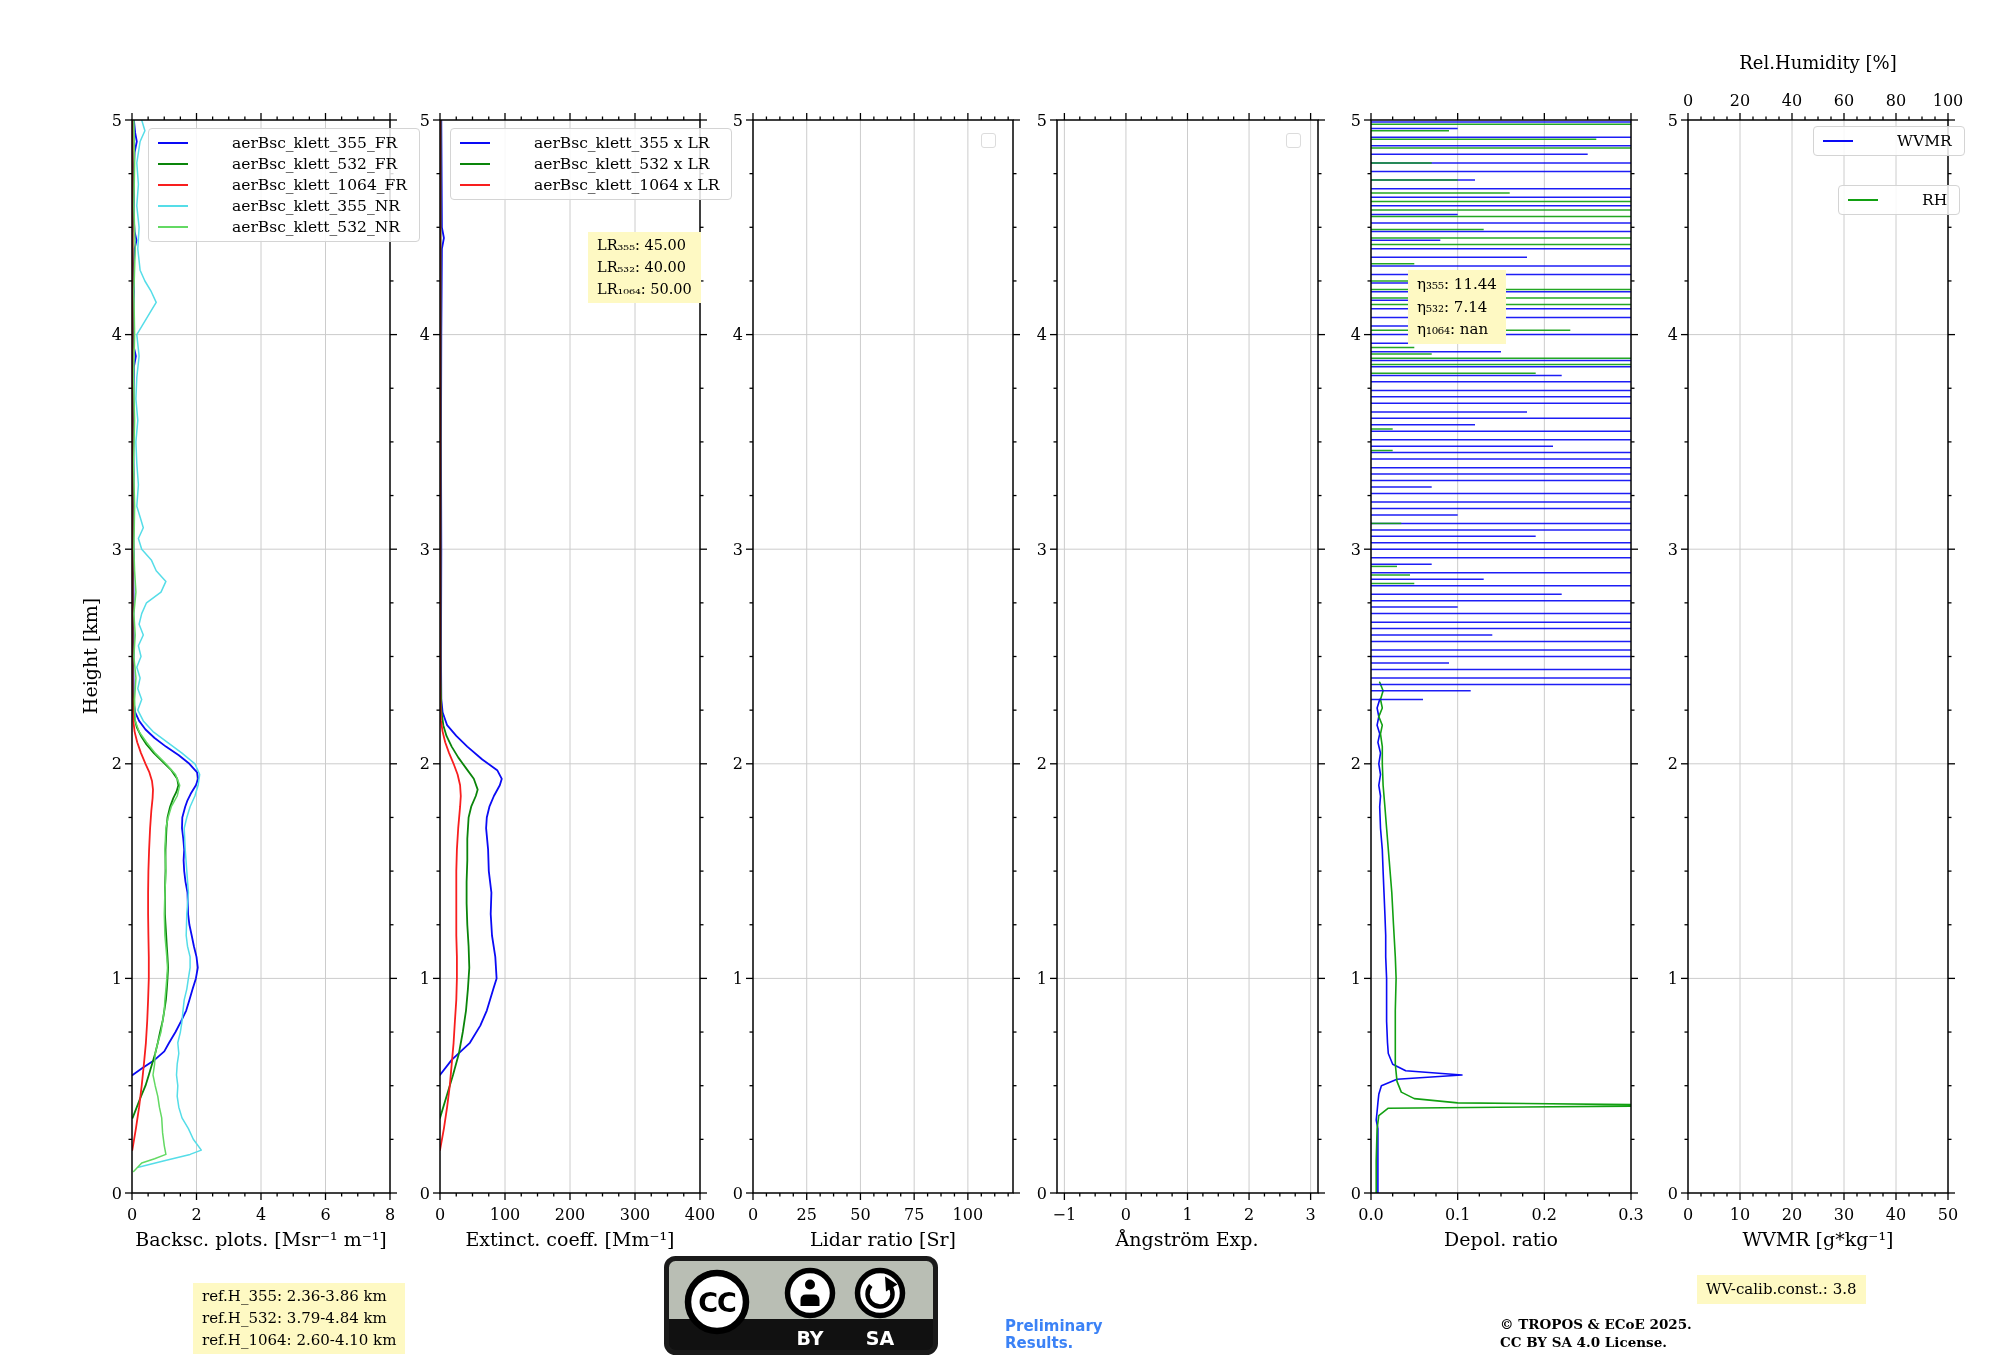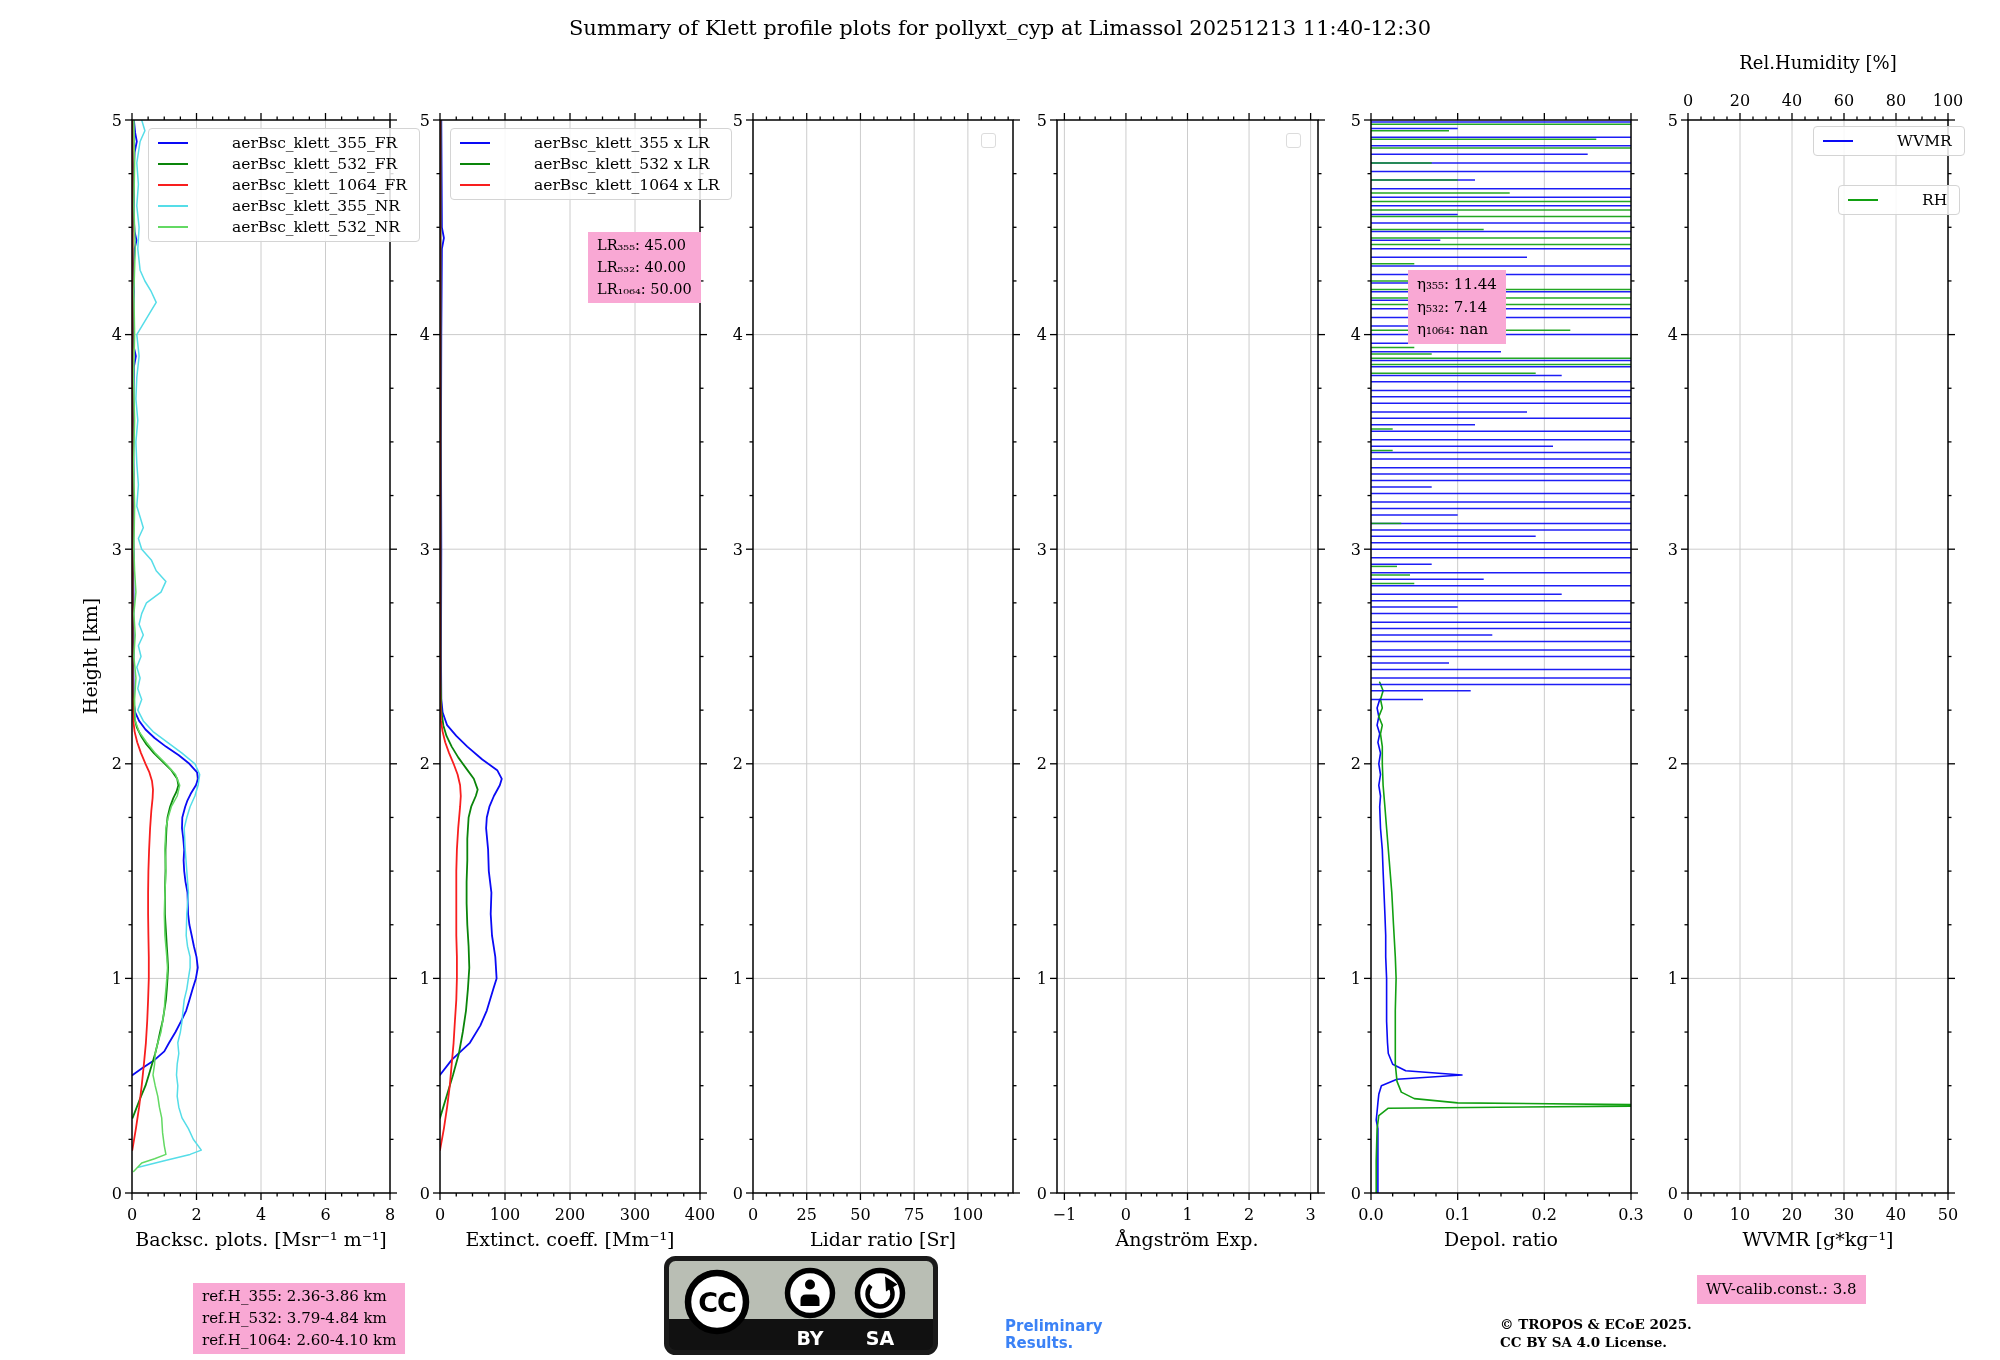--- a/index.html
+++ b/index.html
@@ -11,34 +11,33 @@
           font-size:19px;white-space:nowrap;}
   .xlabel{position:absolute;width:460px;text-align:center;top:1228px;font-size:19px;white-space:nowrap;}
   .top-axis-label{position:absolute;width:460px;text-align:center;top:52px;font-size:18px;}
   .legend{position:absolute;background:rgba(255,255,255,.85);border:1px solid #d4d4d4;border-radius:4px;
           padding:5px 12px 5px 9px;display:flex;flex-direction:column;gap:3px;font-size:15.5px;}
   .lrow{display:flex;align-items:center;}
   .swatch{width:30px;height:0;border-top:2.6px solid #000;margin-right:12px;flex:none;}
   .llab{white-space:nowrap;margin-left:32px;}
   .mini-legend{position:absolute;width:13px;height:13px;border:1px solid #dcdcdc;border-radius:3px;
           background:rgba(255,255,255,.8);}
-  .infobox{position:absolute;background:#f9a8d4;padding:3px 9px;font-size:14.5px;line-height:1.5;white-space:nowrap;}
+  .infobox{position:absolute;background:#fef9c3;padding:3px 9px;font-size:14.5px;line-height:1.5;white-space:nowrap;}
   .infobox.eta{font-size:15px;}
   .footnote{position:absolute;font-family:"DejaVu Serif","Liberation Serif",serif;}
   .preliminary{font-family:"DejaVu Sans","Liberation Sans",sans-serif;font-weight:bold;font-size:15px;
           line-height:1.15;color:#3b82f6;}
   .copyright{font-weight:bold;font-size:13.5px;line-height:1.3;}
   .cc-badge{position:absolute;left:664px;top:1256px;}
 </style>
 </head>
 <body>
 
 <div id="canvas">
 
-  <div class="title">Summary of Klett profile plots for pollyxt_cyp at Limassol 20251213 11:40-12:30</div>
   <div class="ylabel">Height [km]</div>
 
   <svg id="plot-svg" width="2000" height="1360">
       <g>
         <clipPath id="cp-backsc">
           <rect x="132" y="120" width="258" height="1073"></rect>
         </clipPath>
         <line x1="196.5" y1="120" x2="196.5" y2="1193" stroke="#cccccc" stroke-width="1"></line>
         <line x1="261" y1="120" x2="261" y2="1193" stroke="#cccccc" stroke-width="1"></line>
         <line x1="325.5" y1="120" x2="325.5" y2="1193" stroke="#cccccc" stroke-width="1"></line>

